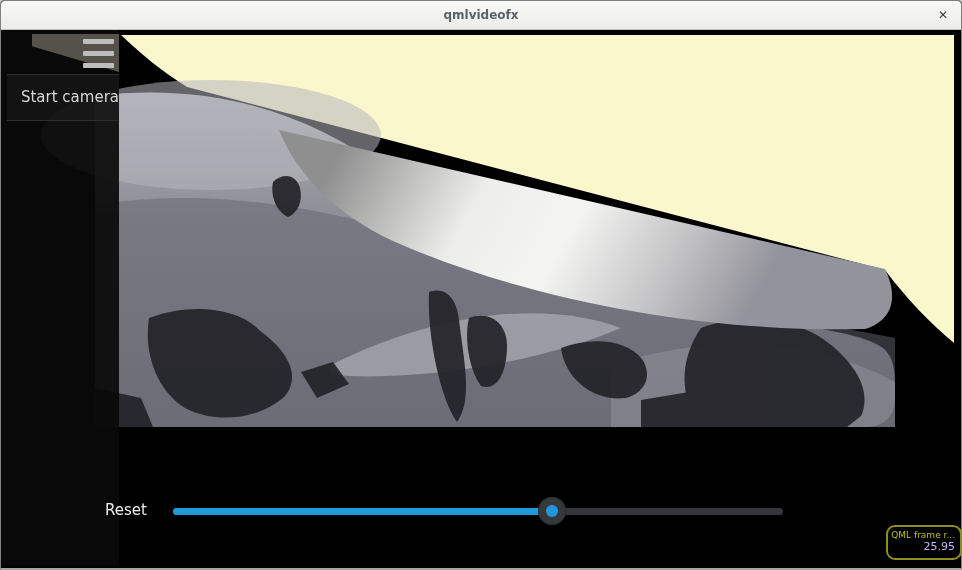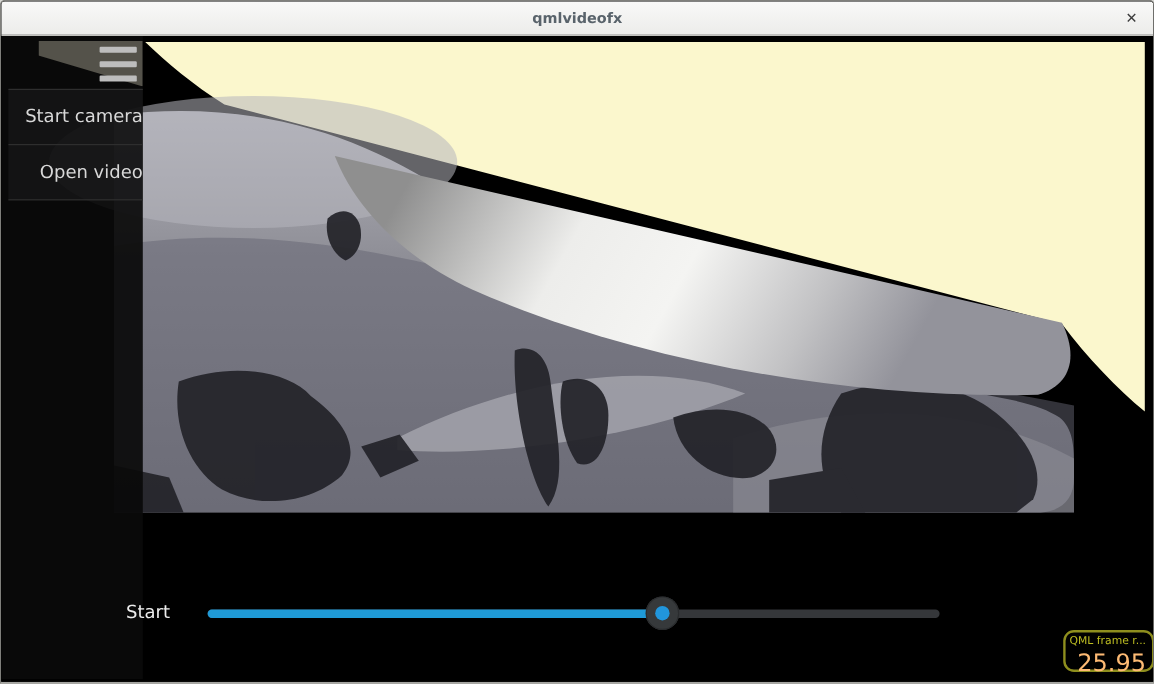--- a/index.html
+++ b/index.html
@@ -34,21 +34,21 @@
   .track{position:absolute;left:0;top:14px;width:610px;height:7px;background:#35373a;border-radius:3.5px;}
   .track-fill{position:absolute;left:0;top:0;height:7px;border-radius:3.5px;background:#1f9ad7;}
   .handle{position:absolute;top:3px;width:28px;height:28px;border-radius:50%;
     background:#36393b;box-shadow:inset 0 0 0 1px #2a2c2e;cursor:pointer;}
   .handle .dot{position:absolute;left:8px;top:8px;width:12px;height:12px;border-radius:50%;background:#2196dc;}
   .effect-btn{position:absolute;left:804px;top:458px;width:153px;height:26px;line-height:26px;
     background:#2f2f2f;color:#efefef;font-size:15px;padding-left:9px;box-sizing:border-box;cursor:pointer;}
   .fps-box{position:absolute;left:885px;top:495px;width:76px;height:35px;box-sizing:border-box;
     border:2px solid #8e8e1e;border-radius:9px;padding:3px 5px 0 0;text-align:right;}
   .fps-label{font-size:9px;color:#bdbd22;white-space:nowrap;overflow:hidden;}
-  .fps-value{font-size:20px;color:#fdba74;margin-top:0px;}
+  .fps-value{font-size:11px;color:#c4b5fd;margin-top:0px;}
 </style>
 </head>
 <body>
 
 <div class="window">
 
   <div class="titlebar">
     <div class="title">qmlvideofx</div>
     <div class="close">✕</div>
   </div>
@@ -101,25 +101,24 @@
 
     <div class="sidebar">
       <div class="curl-peek"></div>
       <div class="hamburger">
         <div class="bar"></div>
         <div class="bar"></div>
         <div class="bar"></div>
       </div>
       <div class="menu">
         <div class="menu-item">Start camera</div>
-        <div class="menu-item">Open video</div>
       </div>
     </div>
 
-    <div class="extent-label">Start</div>
+    <div class="extent-label">Reset</div>
 
     <div class="slider">
       <div class="track">
         <div class="track-fill" id="sliderFill" style="width: 372px; background: rgb(31, 154, 215);"></div>
       </div>
       <div class="handle" id="sliderHandle" style="left: 365px;">
         <div class="dot"></div>
       </div>
     </div>
 

